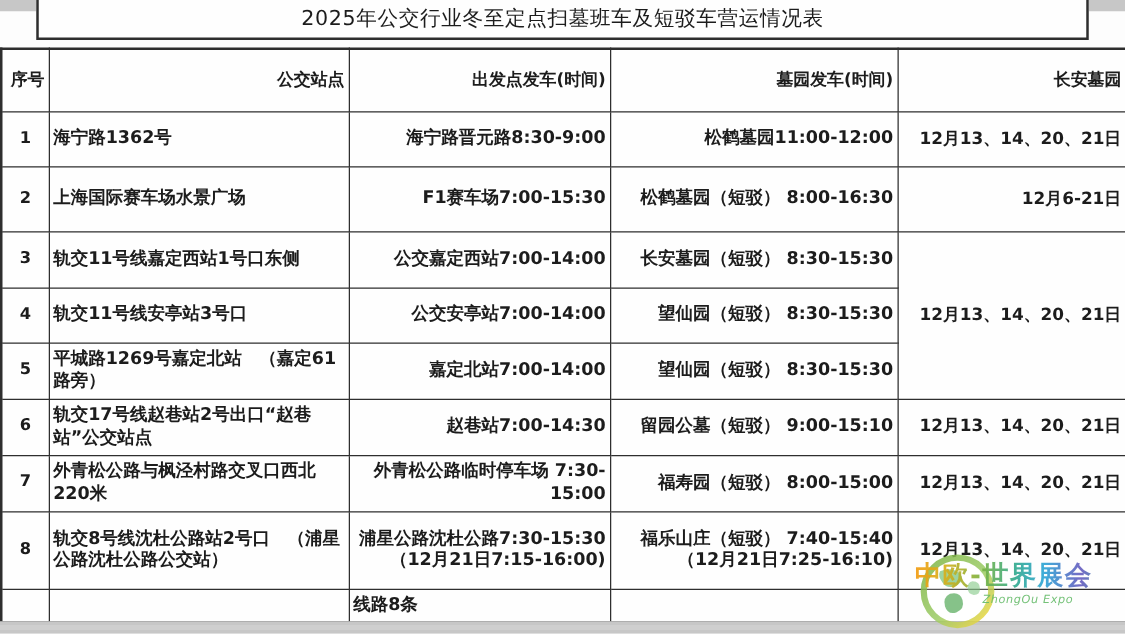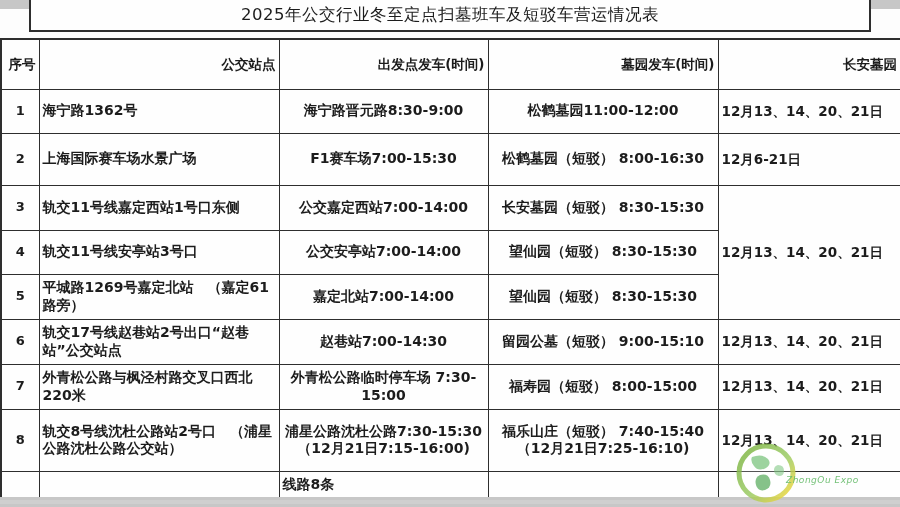--- a/index.html
+++ b/index.html
@@ -36,22 +36,22 @@
     font-weight:700;
     vertical-align:middle;
     padding:1px 3px;
     overflow:hidden;
     line-height:1.25;
     box-sizing:border-box;
   }
   th{font-size:13.5px;text-align:right;font-weight:700;}
   td.c-no{font-size:13px;text-align:center;}
   td.c-loc{font-size:14px;text-align:left;}
-  td.c-dep,td.c-cem{font-size:14px;text-align:center;padding-left:4px;}
-  td.c-date{font-size:13.5px;text-align:left;}
+  td.c-dep,td.c-cem{font-size:14px;text-align:right;padding-left:4px;}
+  td.c-date{font-size:13.5px;text-align:right;}
 
   
   .watermark{position:absolute;left:726px;top:429px;width:172px;height:78px;pointer-events:none;}
   .wm-globe{position:absolute;left:8px;top:14px;opacity:.85;}
   .wm-text{
     position:absolute;left:6px;top:17px;width:166px;
     font-size:21px;font-weight:700;letter-spacing:1px;white-space:nowrap;
     background:linear-gradient(90deg,#f39c12 0%,#d9b01c 14%,#7cb342 32%,#35ab8e 48%,#2fa7d6 62%,#6a5fc1 80%,#26a69a 96%);
     -webkit-background-clip:text;background-clip:text;color:transparent;
     opacity:.92;
@@ -165,14 +165,15 @@
         <stop offset="0" stop-color="#7cb342"></stop>
         <stop offset="0.55" stop-color="#9ccc65"></stop>
         <stop offset="1" stop-color="#fdd835"></stop>
       </linearGradient>
     </defs>
     <circle cx="32" cy="30" r="27" fill="rgba(255,255,255,0.22)" stroke="url(#gg)" stroke-width="5"></circle>
     <path d="M18 14 q10 -4 16 2 q4 5 -2 9 q-8 4 -12 -2 q-4 -5 -2 -9z" fill="#66bb6a" opacity="0.75"></path>
     <path d="M26 32 q8 -2 10 5 q2 7 -5 10 q-7 2 -9 -5 q-2 -7 4 -10z" fill="#43a047" opacity="0.75"></path>
     <path d="M44 22 q6 0 6 6 q0 5 -5 5 q-5 -1 -5 -6 q0 -4 4 -5z" fill="#81c784" opacity="0.7"></path>
   </svg>
+  <div class="wm-text">中欧-世界展会</div>
   <div class="wm-sub">ZhongOu Expo</div>
 </div>
 
 </body></html>

